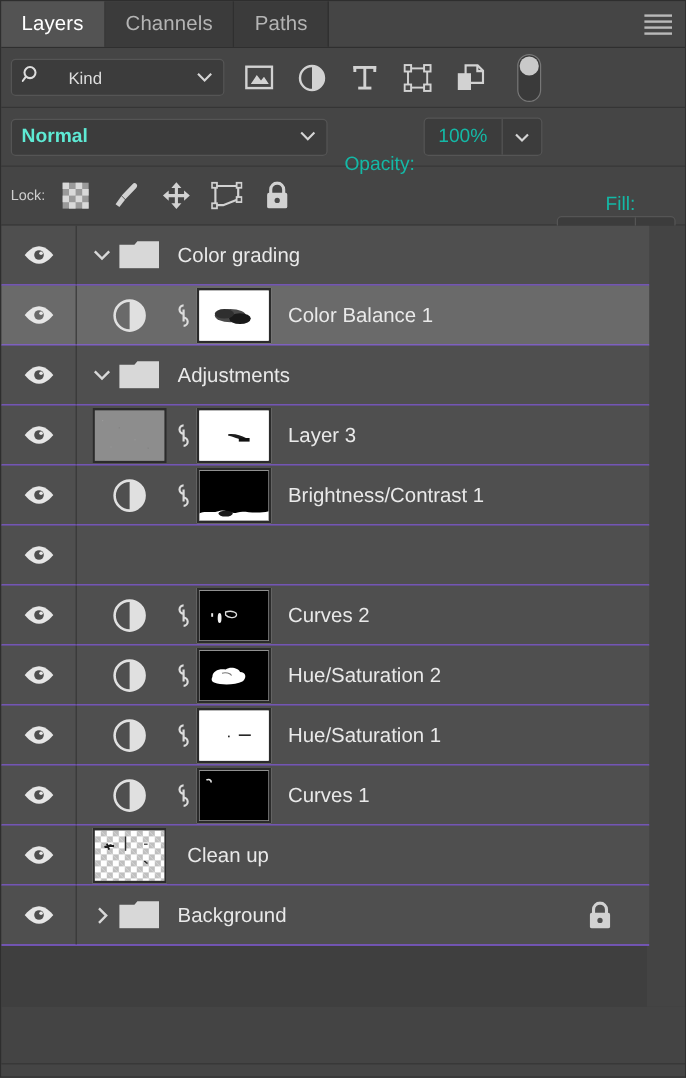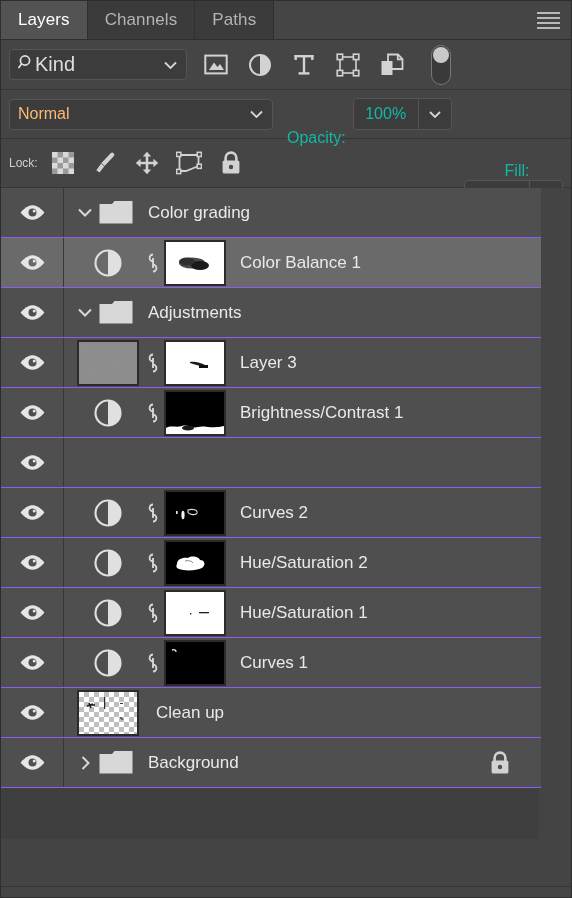--- a/index.html
+++ b/index.html
@@ -82,22 +82,22 @@
     border: 1px solid #555555;
     border-radius: 4px;
     display: flex;
     align-items: center;
     padding: 0 8px;
     box-sizing: border-box;
     cursor: default;
   }
   .kind-select .lbl {
     color: #dedede;
-    font-size: 20px;
-    margin-left: 0;
+    font-size: 14px;
+    margin-left: 22px;
   }
   .kind-select .chev { margin-left: auto; }
 
   .filter-icons {
     display: flex;
     align-items: center;
     margin-left: 14px;
     gap: 14px;
   }
   .ficon {
@@ -143,21 +143,21 @@
     height: 31px;
     background: #3c3c3c;
     border: 1px solid #555555;
     border-radius: 4px;
     display: flex;
     align-items: center;
     padding: 0 8px;
     box-sizing: border-box;
     cursor: default;
   }
-  .blend-select .lbl { color: #fdba74; font-size: 16px; }
+  .blend-select .lbl { color: #5eead4; font-size: 16px; font-weight: bold; }
   .blend-select .chev { margin-left: auto; }
 
   .field-label {
     color: #14b8a6;
     font-size: 16px;
     margin-left: 14px;
     white-space: nowrap;
     margin-top: 48px;
   }
   .numfield {

